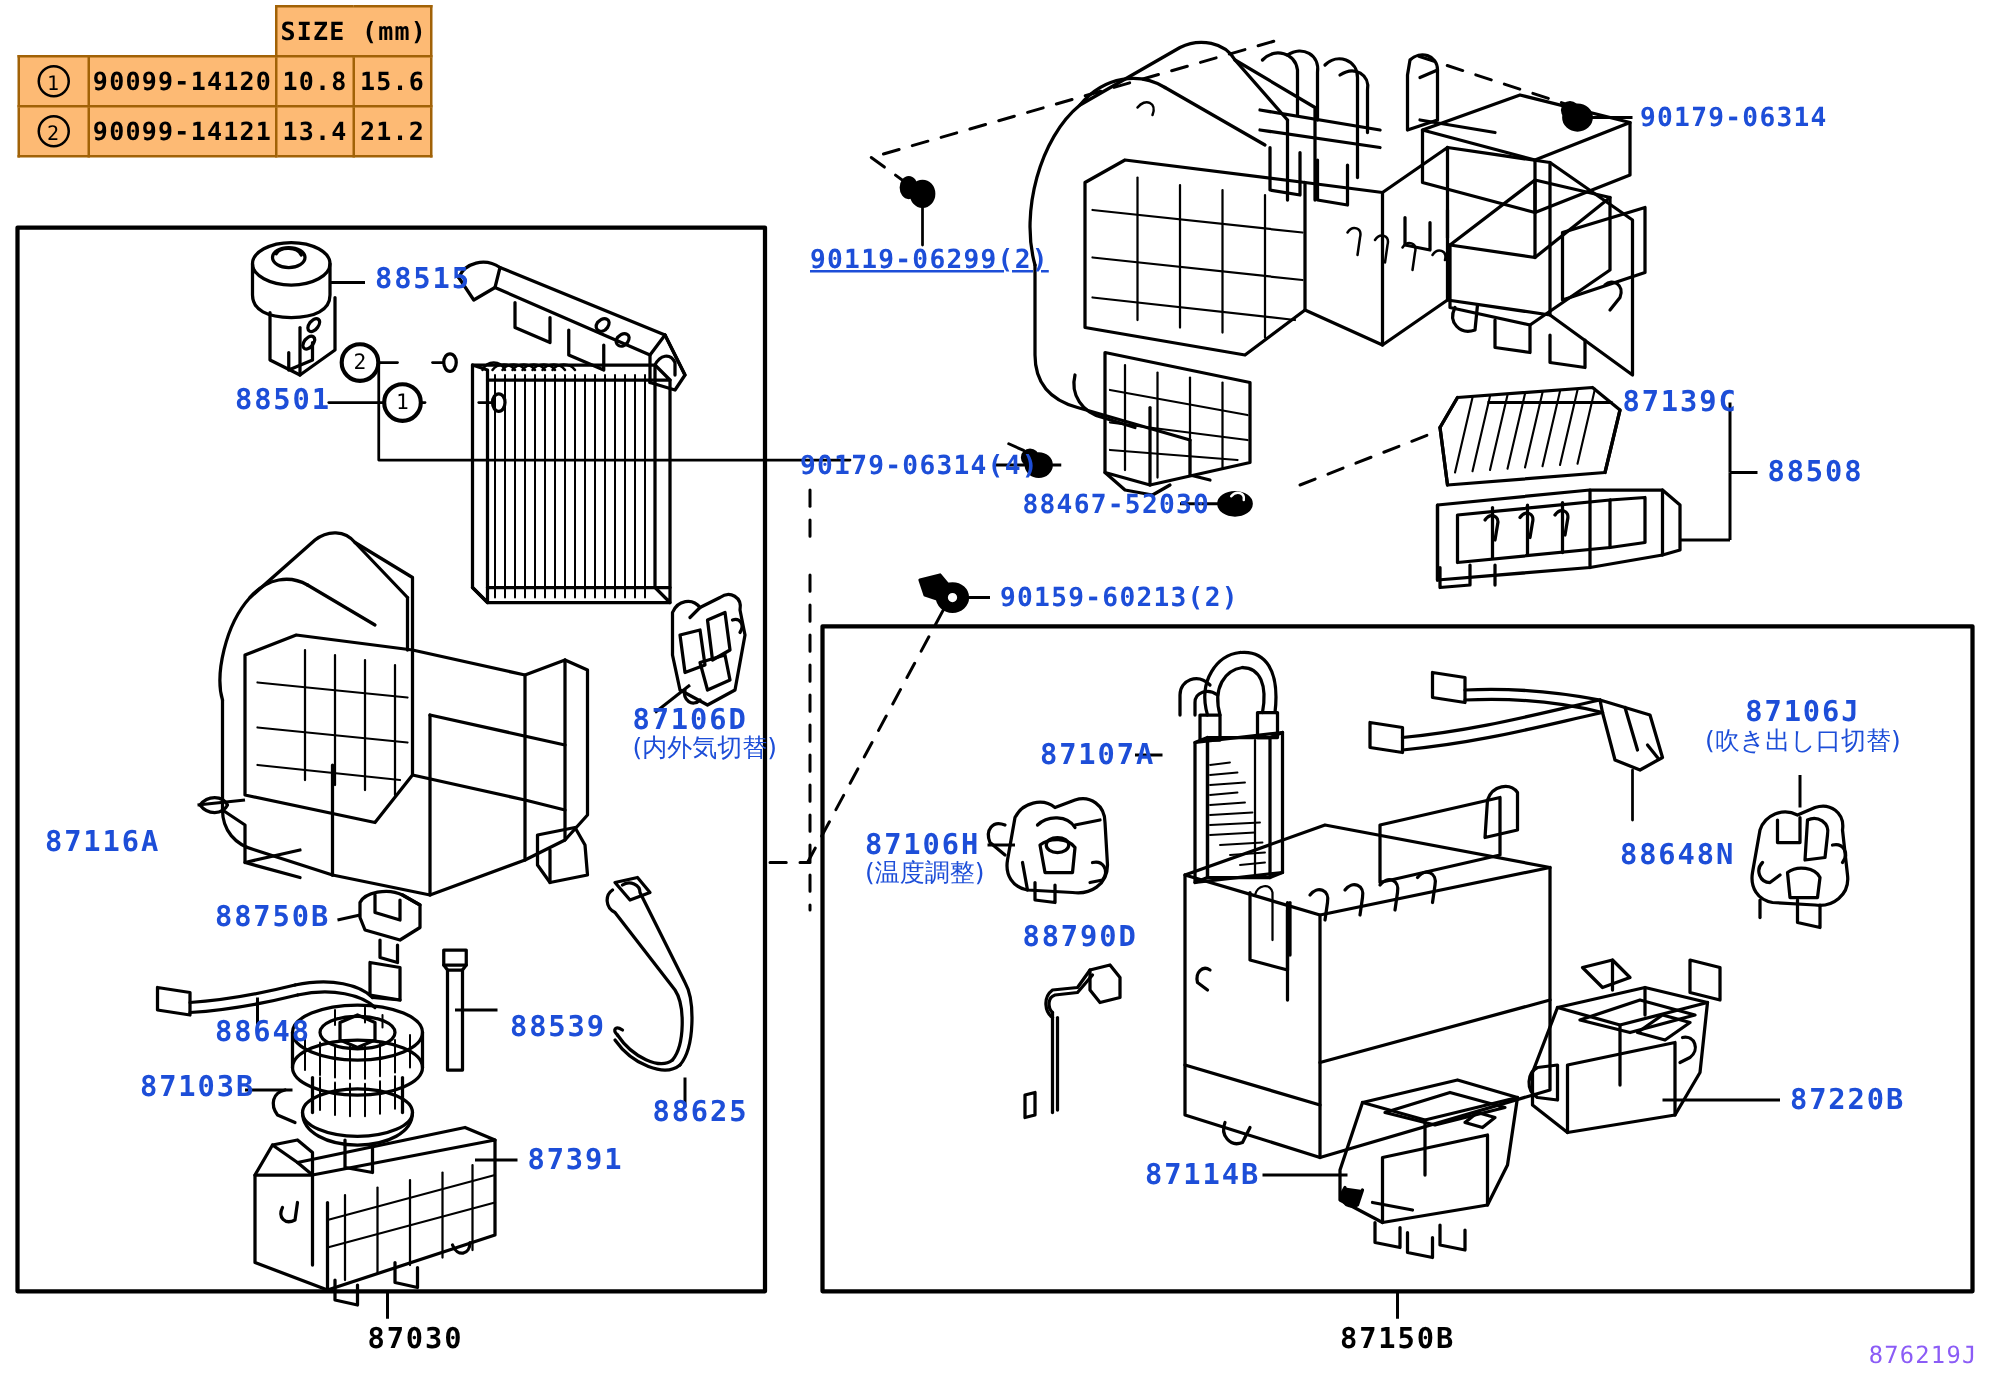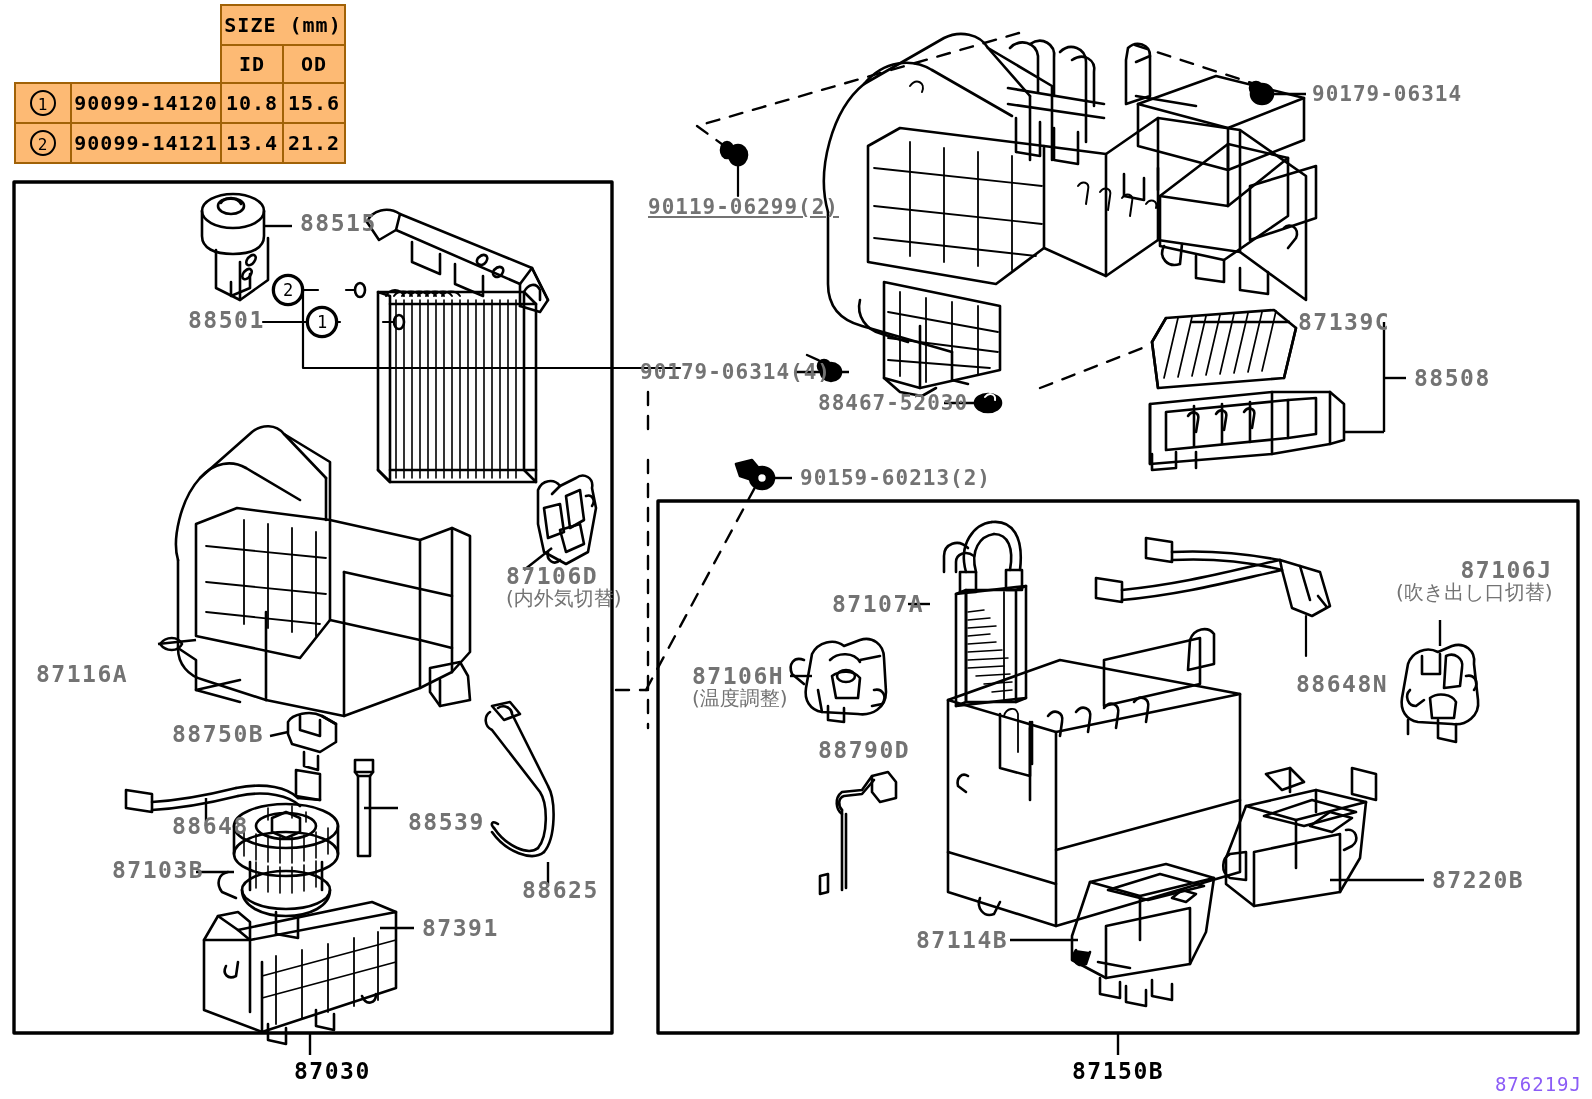--- a/index.html
+++ b/index.html
@@ -19,25 +19,25 @@
   .cell-no{width:54px;height:38px;}
   .cell-pn{width:148px;height:38px;font-size:19px;letter-spacing:1px;}
   .cell-dim{width:60px;height:38px;font-size:19px;font-weight:normal;}
   .circnum{display:inline-block;width:26px;height:26px;line-height:25px;
       border:2px solid #000;border-radius:50%;font-size:16px;font-weight:normal;
       text-align:center;box-sizing:border-box;}
 
   
   .lab{position:absolute;white-space:nowrap;font-weight:bold;
        font-family:"DejaVu Sans Mono","Liberation Mono",monospace;
-       font-size:23px;letter-spacing:1.5px;line-height:1.05;color:#737373;}
+       font-size:23px;letter-spacing:1.5px;line-height:1.05;color:#1d4ed8;}
   .lab.sm{font-size:21px;letter-spacing:1px;}
   .lab .jp{display:block;font-weight:normal;letter-spacing:0px;font-size:20px;
        font-family:"DejaVu Sans","Liberation Sans",sans-serif;}
-  .lab.ctr{text-align:right;margin-left:32px;}
+  .lab.ctr{text-align:center;}
   .panelid{position:absolute;font-weight:bold;font-size:23px;letter-spacing:1.5px;
        font-family:"DejaVu Sans Mono","Liberation Mono",monospace;}
   .drawid{position:absolute;right:10px;bottom:4px;font-size:19px;letter-spacing:1px;
        font-family:"DejaVu Sans Mono","Liberation Mono",monospace;color:#8b5cf6;}
 
   .bubble{position:absolute;width:30px;height:30px;border:2px solid #000;
        border-radius:50%;box-sizing:border-box;text-align:center;line-height:27px;
        font-size:17px;font-family:"DejaVu Sans Mono","Liberation Mono",monospace;
        background:#fff;}
 </style>
@@ -45,26 +45,20 @@
 <body>
 
 <div class="stage">
 
   <table class="sizetable">
     <tbody>
         <tr>
       <td class="blank"></td>
       <td class="blank"></td>
       <td class="th-size" colspan="2">SIZE (mm)</td>
-    </tr>
-    <tr>
-      <td class="blank"></td>
-      <td class="blank"></td>
-      <td class="th-idod">ID</td>
-      <td class="th-idod">OD</td>
     </tr>
     <tr>
       <td class="cell-no"><span class="circnum">1</span></td>
       <td class="cell-pn">90099-14120</td>
       <td class="cell-dim">10.8</td>
       <td class="cell-dim">15.6</td>
     </tr>
     <tr>
       <td class="cell-no"><span class="circnum">2</span></td>
       <td class="cell-pn">90099-14121</td>

